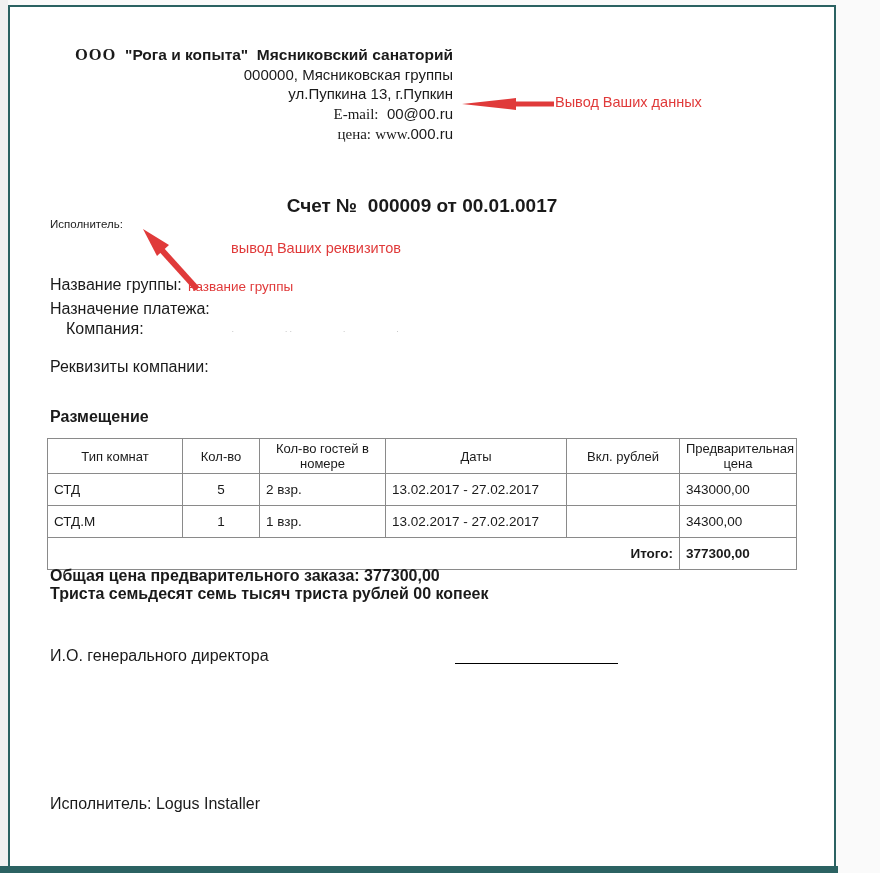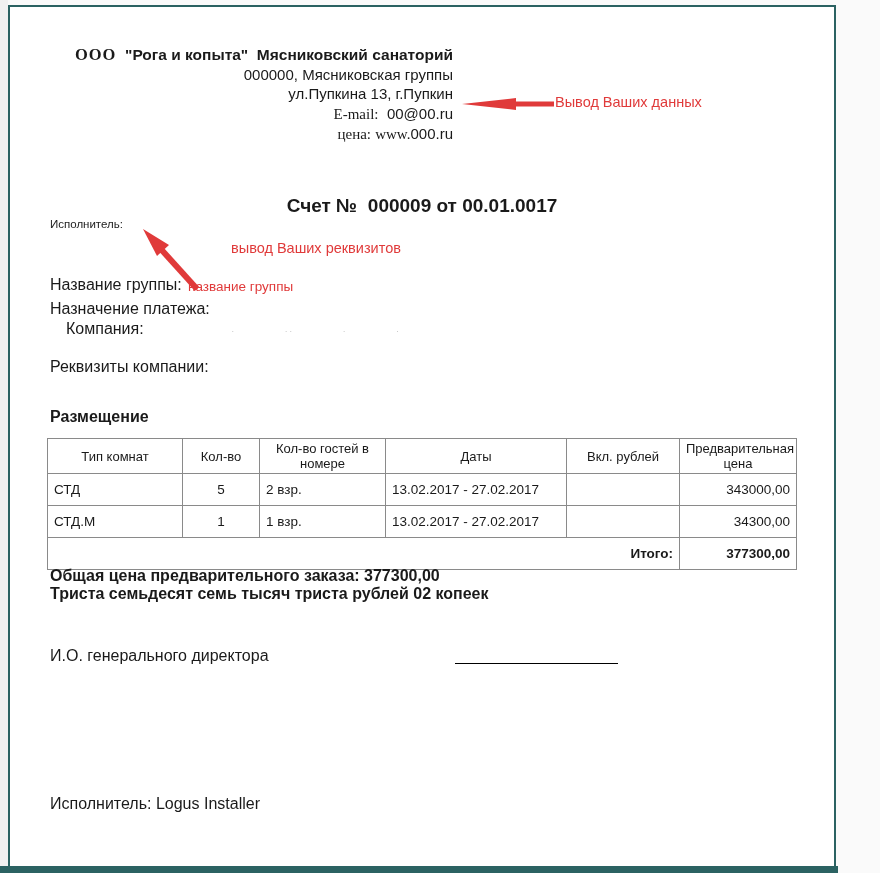--- a/index.html
+++ b/index.html
@@ -52,21 +52,21 @@
   table.acc {
     border-collapse:collapse; table-layout:fixed; width:749px;
     font-size:13.5px;
   }
   table.acc th, table.acc td {
     border:1px solid #8a8a8a; padding:2px 6px; overflow:hidden;
   }
   table.acc th { font-weight:normal; text-align:center; height:30px; font-size:13px; }
   table.acc td { height:27px; }
   td.c { text-align:center; }
-  td.r { text-align:right; }
+  td.r { }
   td.total-lbl { text-align:right; font-weight:bold; }
 
   .sig-line { position:absolute; left:445px; top:640px; width:163px; height:16px; border-bottom:1.5px solid #000; }
 
   .thanks {
     position:absolute; top:748px; left:0; width:100%;
     text-align:center; font-size:17.5px; font-weight:bold;
   }
 </style>
 </head>
@@ -155,21 +155,21 @@
           <td class="r">34300,00</td>
         </tr>
         <tr>
           <td colspan="5" class="total-lbl">Итого:</td>
           <td class="r b">377300,00</td>
         </tr>
       </tbody>
     </table>
 
     <div class="abs lbl b" style="left:40px; top:560px;">Общая цена предварительного заказа: 377300,00</div>
-    <div class="abs lbl b" style="left:40px; top:578px;">Триста семьдесят семь тысяч триста рублей 02 копеек</div>
+    <div class="abs lbl b" style="left:40px; top:578px;">Триста семьдесят семь тысяч триста рублей 00 копеек</div>
 
     <div class="abs lbl" style="left:40px; top:640px;">И.О. генерального директора</div>
     <div class="sig-line"></div>
 
     <div class="abs lbl" style="left:40px; top:788px;">Исполнитель: Logus Installer</div>
 
   </div>
 
   <div class="bottom-bar"></div>
 </div>

